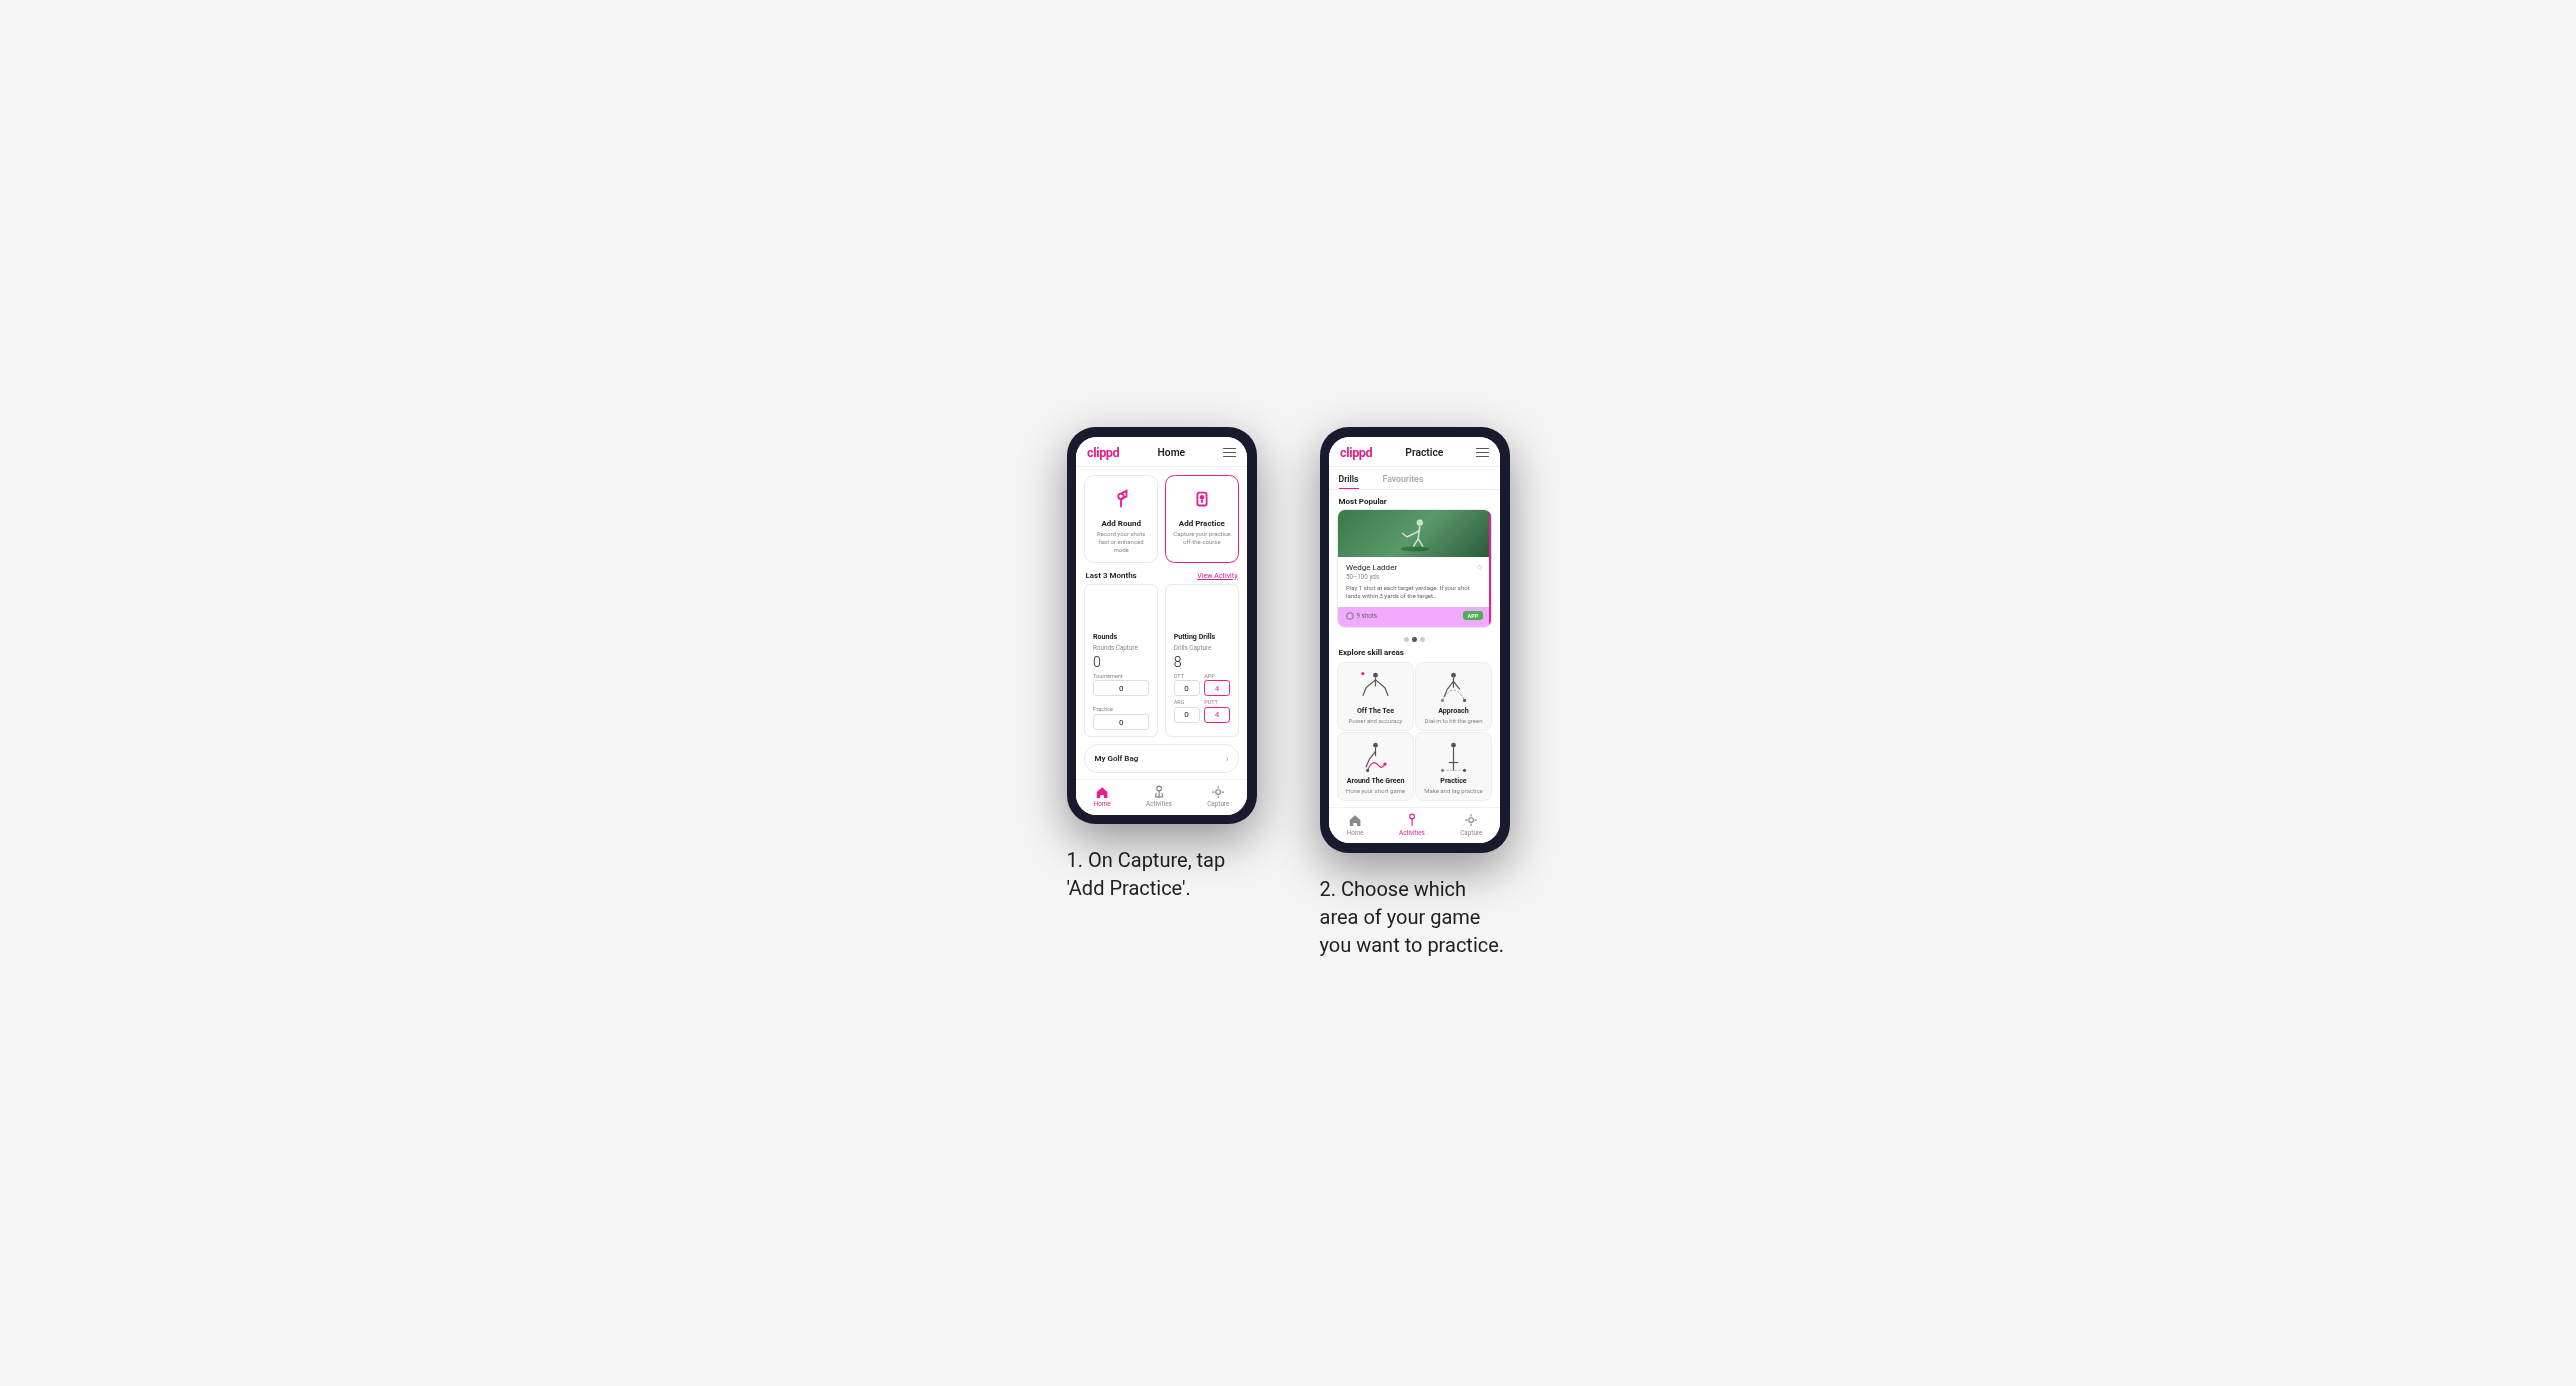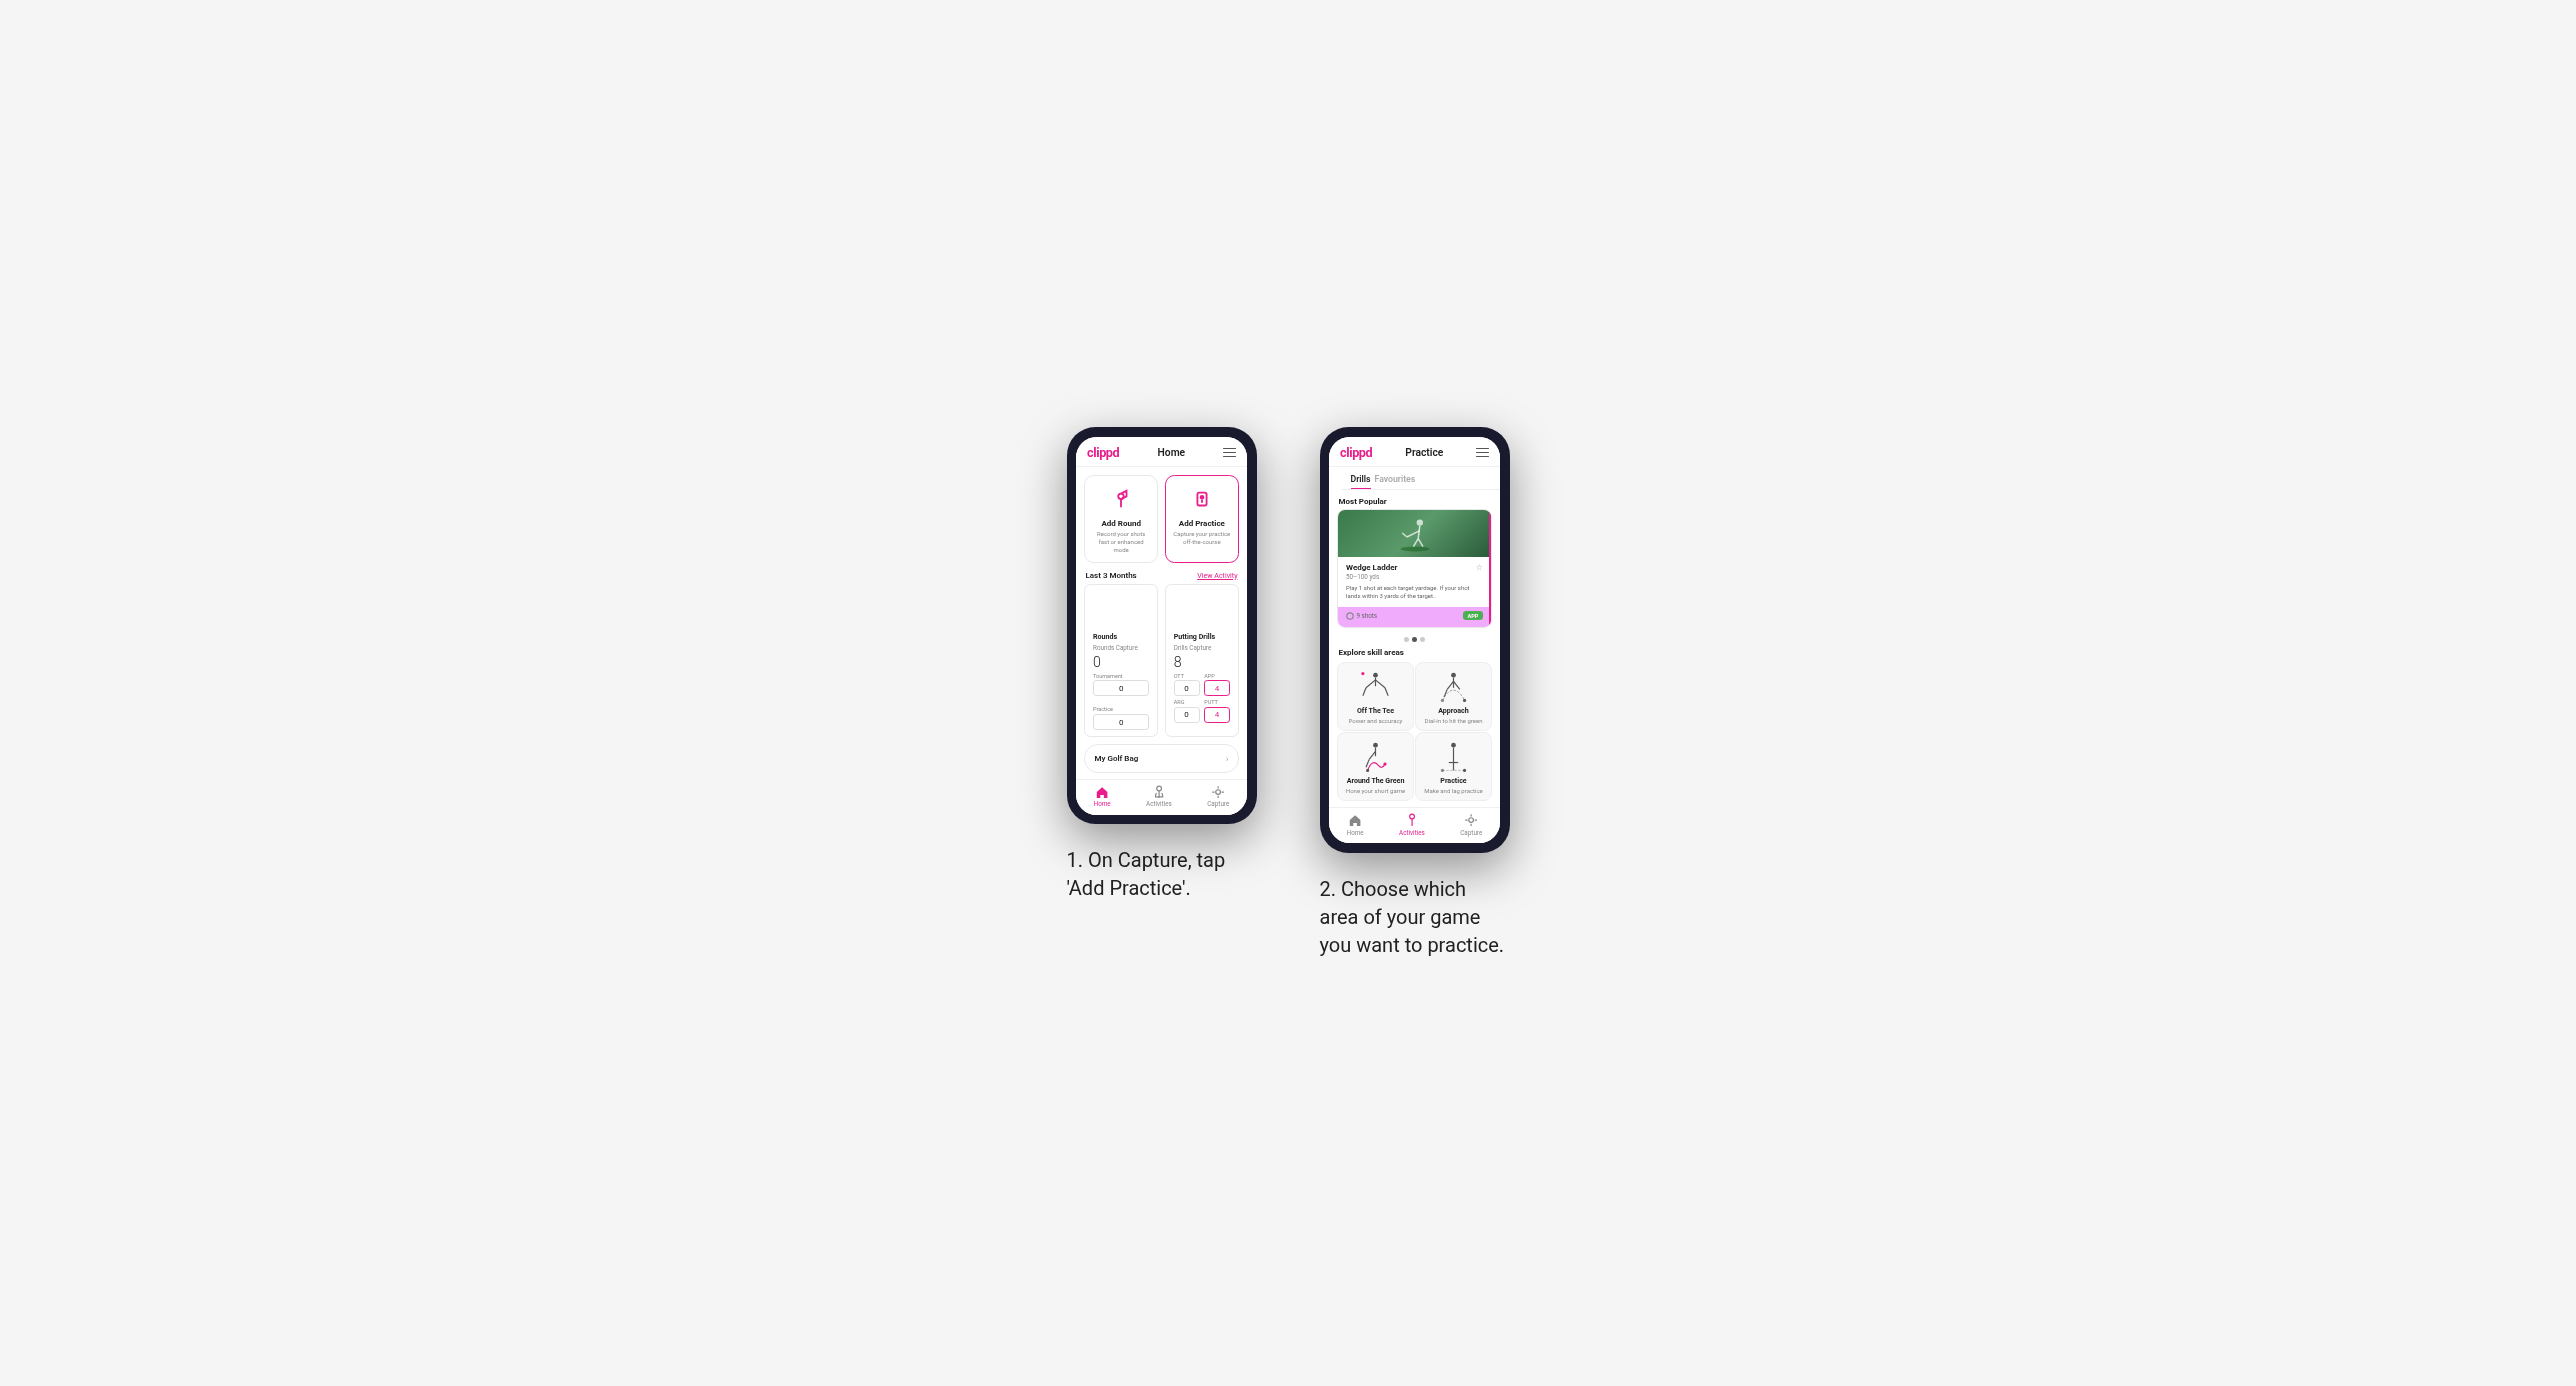--- a/index.html
+++ b/index.html
@@ -279,22 +279,21 @@
     .nav-icon svg {
       width: 14.2px;
       height: 14.2px;
     }
 
     
     .tabs-bar {
       display: flex;
       padding: 0 9.5px;
       border-bottom: 0.8px solid #eee;
-      gap: 4px;
-      margin-left: 12px;
+      gap: 24px;
     }
 
     .tab {
       font-size: 8.7px;
       font-weight: 600;
       padding: 6.3px 0 4.7px;
       color: #aaa;
       cursor: pointer;
       border-bottom: 1.6px solid transparent;
     }
@@ -330,21 +329,21 @@
       justify-content: center;
     }
 
     .featured-info {
       padding: 6.3px 8px;
       background: #fff;
     }
 
     .featured-title {
       font-size: 8px;
-      font-weight: 700;
+      font-weight: 400;
       color: #222;
       margin-bottom: 0.8px;
     }
 
     .featured-yds {
       font-size: 6.3px;
       color: #888;
       margin-bottom: 3.2px;
     }
 

